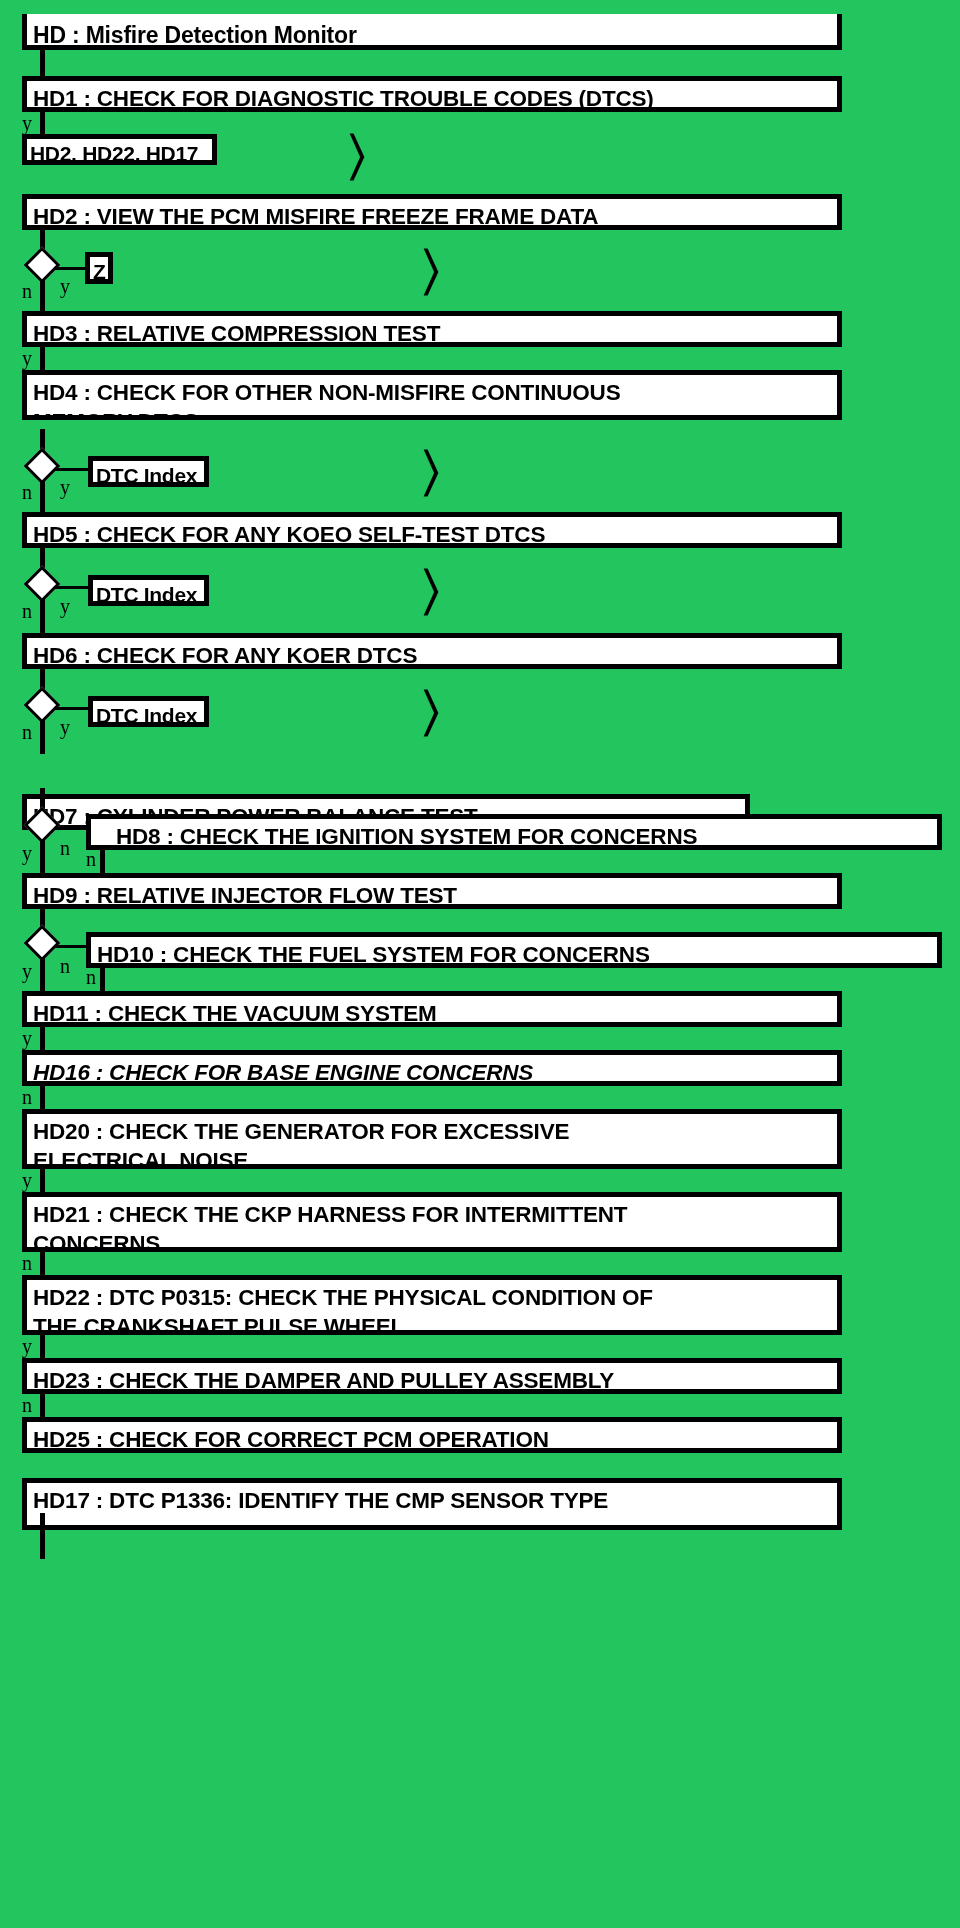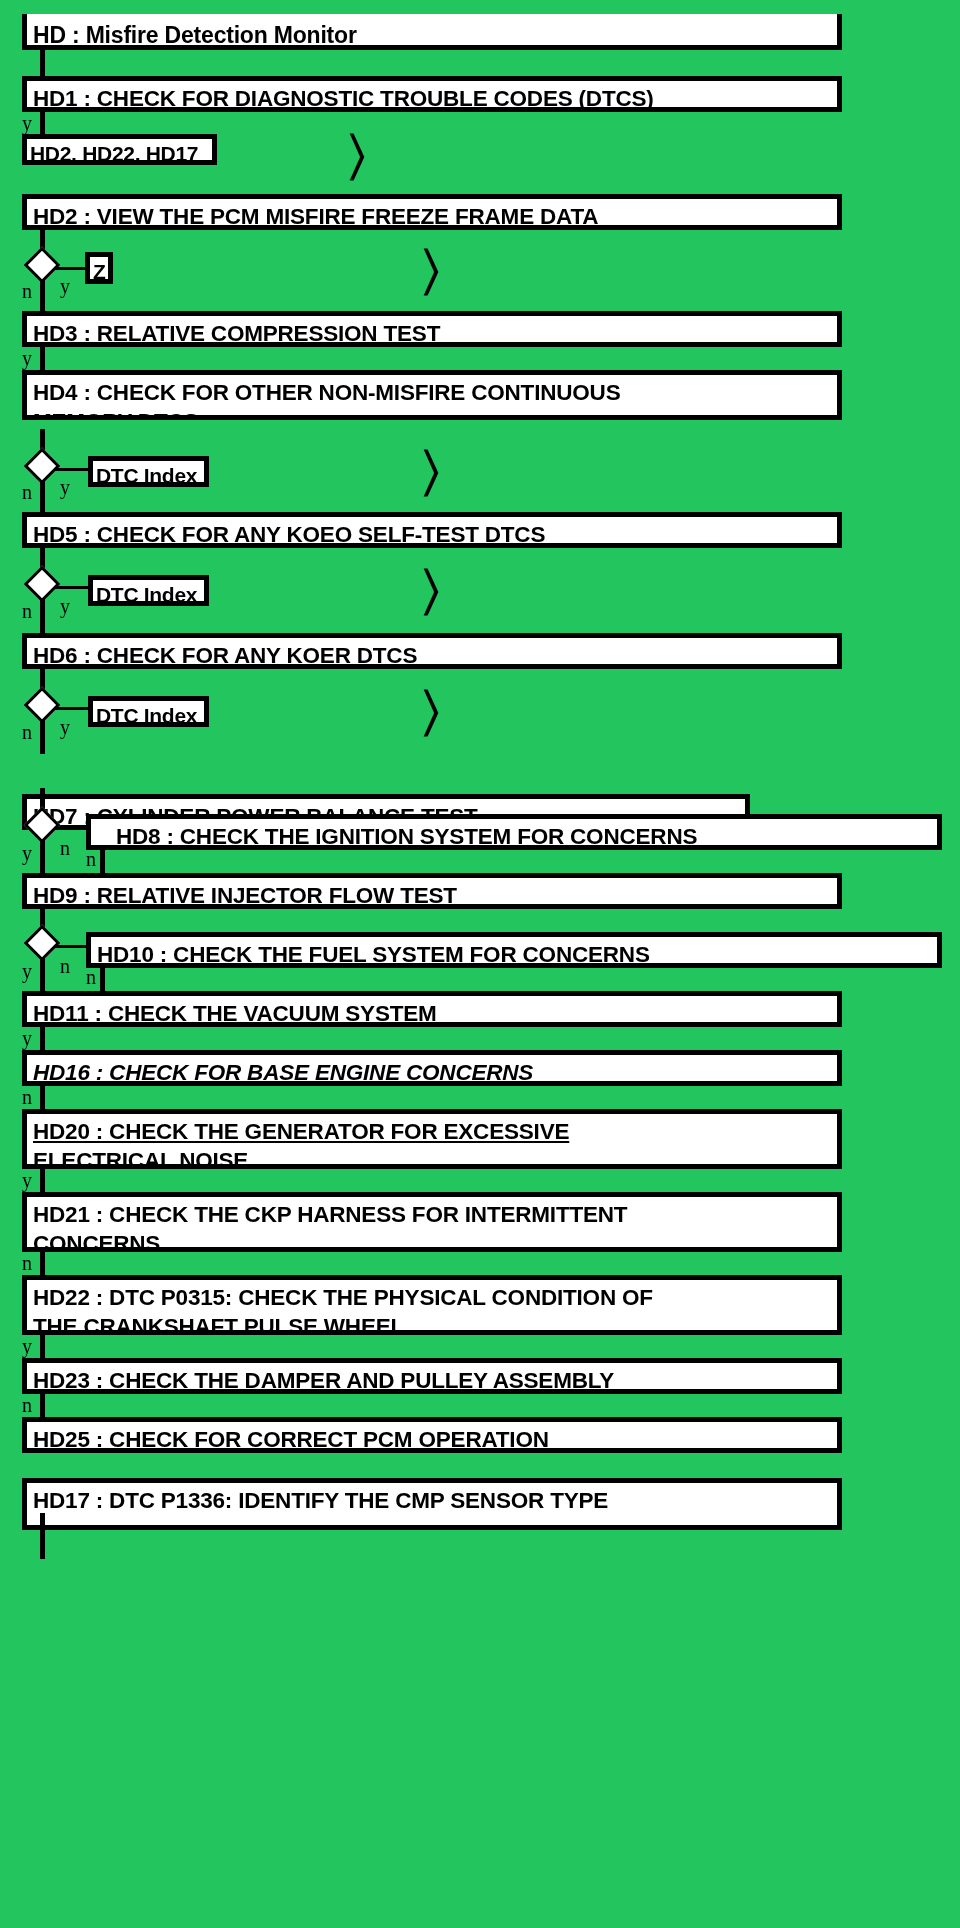--- a/index.html
+++ b/index.html
@@ -209,21 +209,21 @@
   <div class="blabel" style="left:22px; top:961px;">y</div>
 
   <div class="node" style="left:22px; top:991px; width:820px; height:36px;">HD11 : CHECK THE VACUUM SYSTEM</div>
   <div class="vline" style="left:40px; top:1026px; height:24px;"></div>
   <div class="blabel" style="left:22px; top:1028px;">y</div>
 
   <div class="node" style="left:22px; top:1050px; width:820px; height:36px;font-style:italic;">HD16 : CHECK FOR BASE ENGINE CONCERNS</div>
   <div class="vline" style="left:40px; top:1085px; height:24px;"></div>
   <div class="blabel" style="left:22px; top:1087px;">n</div>
 
-  <div class="node" style="left:22px; top:1109px; width:820px; height:60px;text-decoration:underline;">HD20 : CHECK THE GENERATOR FOR EXCESSIVE
+  <div class="node" style="left:22px; top:1109px; width:820px; height:60px;">HD20 : CHECK THE GENERATOR FOR EXCESSIVE
 ELECTRICAL NOISE</div>
   <div class="vline" style="left:40px; top:1168px; height:25px;"></div>
   <div class="blabel" style="left:22px; top:1170px;">y</div>
 
   <div class="node" style="left:22px; top:1192px; width:820px; height:60px;">HD21 : CHECK THE CKP HARNESS FOR INTERMITTENT
 CONCERNS</div>
   <div class="vline" style="left:40px; top:1251px; height:25px;"></div>
   <div class="blabel" style="left:22px; top:1253px;">n</div>
 
   <div class="node" style="left:22px; top:1275px; width:820px; height:60px;">HD22 : DTC P0315: CHECK THE PHYSICAL CONDITION OF

